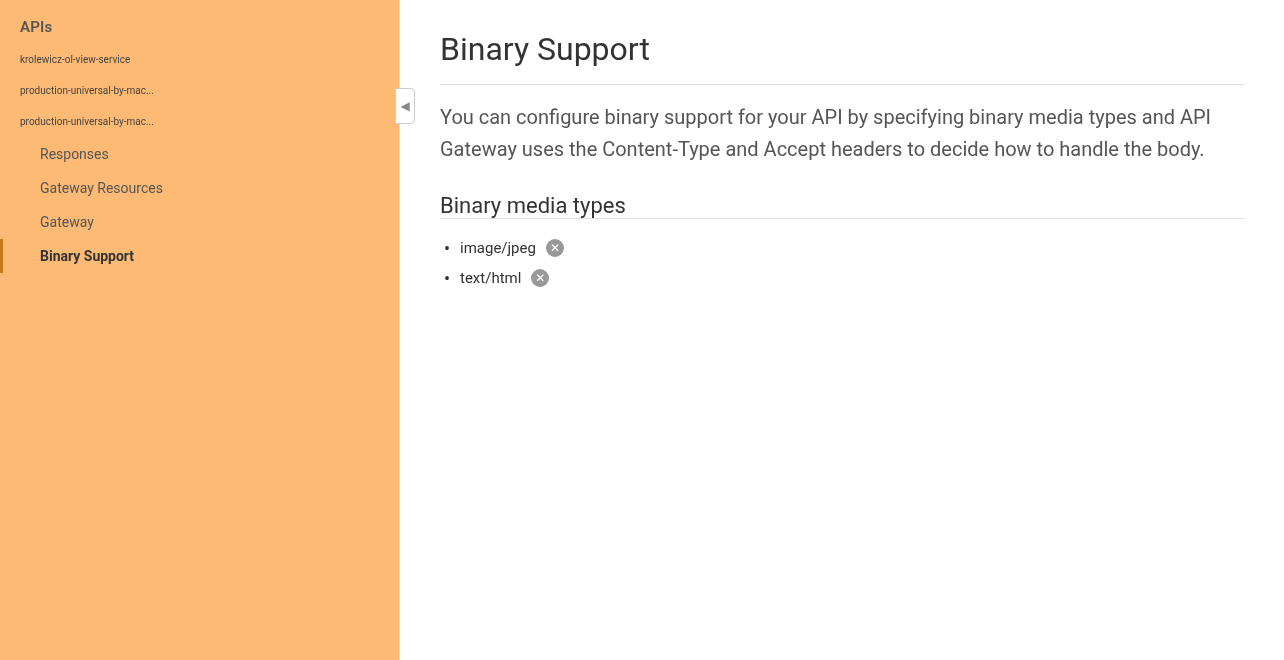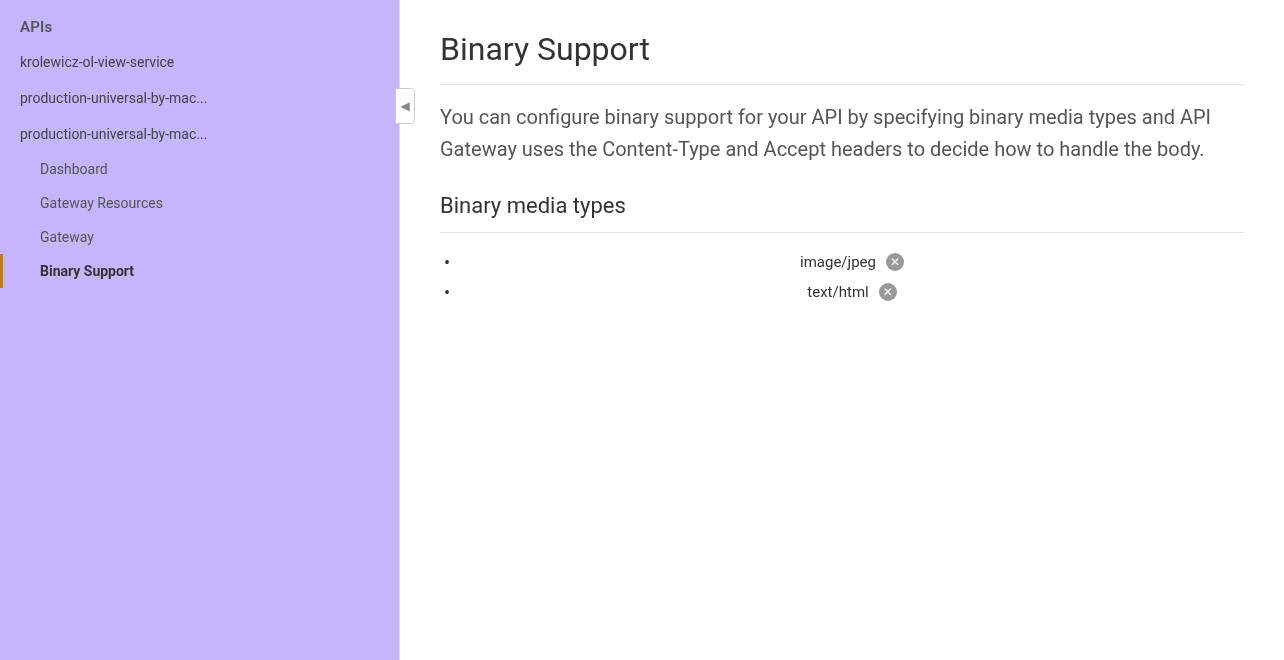--- a/index.html
+++ b/index.html
@@ -15,38 +15,38 @@
       height: 660px;
       overflow: hidden;
       font-size: 14px;
       color: #333;
     }
 
     
     .sidebar {
       width: 400px;
       min-width: 400px;
-      background: #c4b5fd;
+      background: #fdba74;
       border-right: 1px solid #ddd;
       overflow-y: auto;
       padding-top: 10px;
     }
 
     .sidebar-section-title {
       font-size: 15px;
       font-weight: 600;
       color: #555;
       padding: 8px 20px 8px 20px;
       letter-spacing: 0.01em;
     }
 
     .sidebar-api-item {
       padding: 10px 20px 10px 20px;
       color: #444;
-      font-size: 14px;
+      font-size: 10px;
       cursor: pointer;
       display: block;
     }
 
     .sidebar-sub-item {
       padding: 9px 20px 9px 40px;
       color: #555;
       font-size: 14px;
       cursor: pointer;
       display: flex;
@@ -101,38 +101,36 @@
       font-size: 20px;
       line-height: 1.6;
       margin-bottom: 28px;
     }
 
     .section-title {
       font-size: 22px;
       font-weight: 400;
       color: #333;
       margin-bottom: 14px;
-      padding-bottom: 14px;
       border-bottom: 1px solid #e0e0e0;
     }
 
     .media-type-list {
       list-style: none;
       padding: 0;
     }
 
     .media-type-item {
       display: flex;
       align-items: center;
       gap: 10px;
       padding: 6px 0 6px 20px;
       font-size: 15px;
       color: #333;
       position: relative;
-      justify-content: center;
     }
 
     .media-type-item::before {
       content: '•';
       position: absolute;
       left: 4px;
       color: #333;
       font-size: 18px;
     }
 
@@ -166,21 +164,21 @@
   <div class="sidebar">
     <div class="sidebar-section-title">APIs</div>
 
     <div id="api-items-container">
         <div class="sidebar-api-item">krolewicz-ol-view-service</div>
         <div class="sidebar-api-item">production-universal-by-mac...</div>
         <div class="sidebar-api-item">production-universal-by-mac...</div>
       </div>
 
     <div id="sub-items-container">
-        <div class="sidebar-sub-item">Dashboard</div>
+        <div class="sidebar-sub-item">Responses</div>
         <div class="sidebar-sub-item">Gateway Resources</div>
         <div class="sidebar-sub-item">Gateway</div>
         <div class="sidebar-sub-item active">Binary Support</div>
       </div>
   </div>
 
   <div class="collapse-toggle">
     <span>◀</span>
   </div>
 

